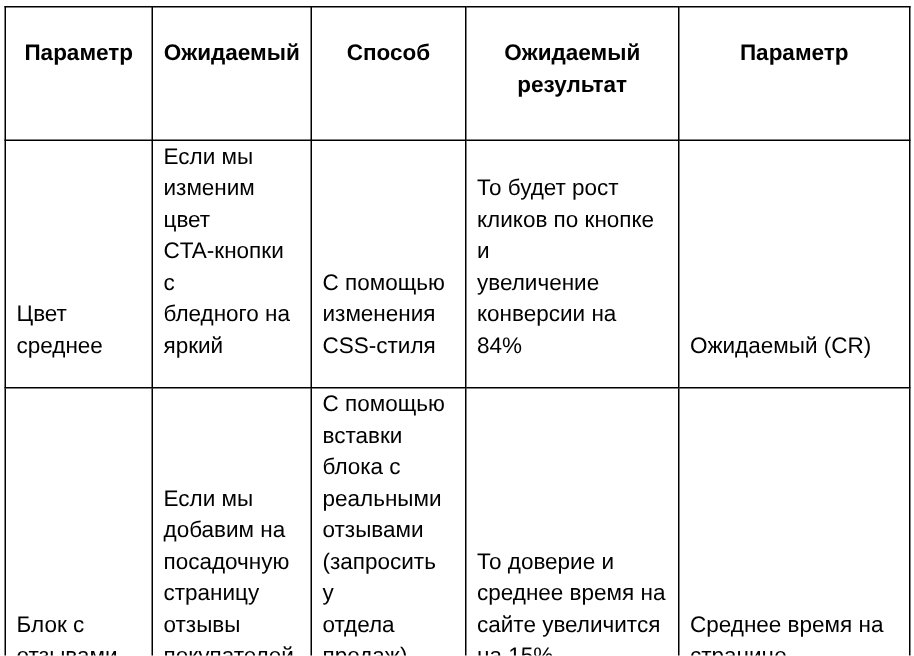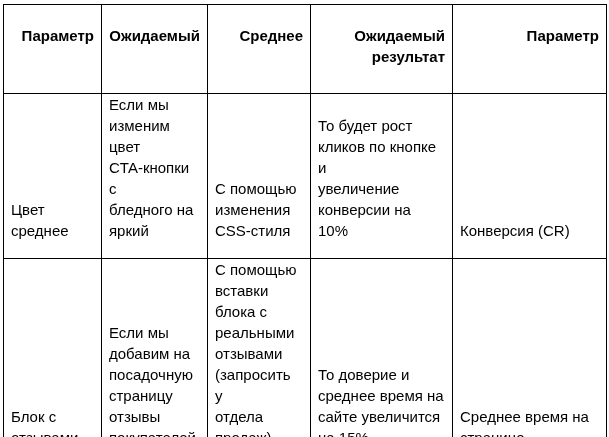--- a/index.html
+++ b/index.html
@@ -28,21 +28,21 @@
   table.doc-table td {
     border: 1px solid #000000;
     font-size: 15px;
     line-height: 21px;
     white-space: pre-line;
     overflow: hidden;
     word-wrap: break-word;
   }
   table.doc-table th {
     font-weight: bold;
-    text-align: right;
+    text-align: center;
     vertical-align: top;
     padding: 20px 7px 0 7px;
   }
   table.doc-table td {
     font-weight: normal;
     vertical-align: bottom;
     padding: 0 8px 17px 7px;
   }
   tr.header-row   { height: 89px; }
   tr.body-row-1   { height: 142px; }
@@ -56,42 +56,42 @@
     <col style="width:98px">
     <col style="width:106px">
     <col style="width:103px">
     <col style="width:142px">
     <col style="width:154px">
   </colgroup>
   <thead>
     <tr class="header-row">
       <th>Параметр</th>
       <th>Ожидаемый</th>
-      <th>Среднее</th>
+      <th>Способ</th>
       <th>Ожидаемый
 результат</th>
       <th>Параметр</th>
     </tr>
   </thead>
   <tbody>
     <tr class="body-row-1">
       <td>Цвет среднее</td>
       <td>Если мы
 изменим цвет
 CTA-кнопки с
 бледного на
 яркий</td>
       <td>С помощью
 изменения
 CSS-стиля</td>
       <td>То будет рост
 кликов по кнопке и
 увеличение
-конверсии на 10%</td>
-      <td>Конверсия (CR)</td>
+конверсии на 84%</td>
+      <td>Ожидаемый (CR)</td>
     </tr>
     <tr class="body-row-2">
       <td>Блок с
 отзывами</td>
       <td>Если мы
 добавим на
 посадочную
 страницу
 отзывы
 покупателей</td>

